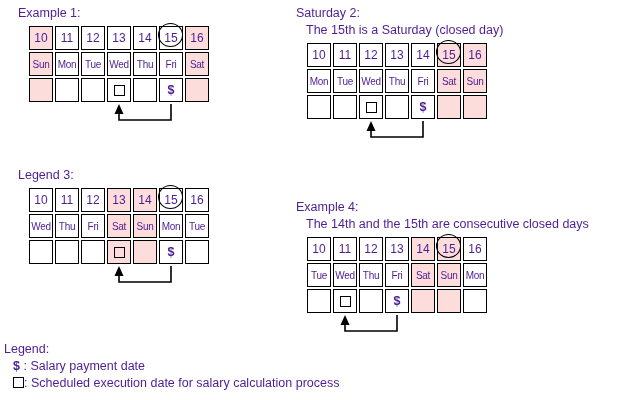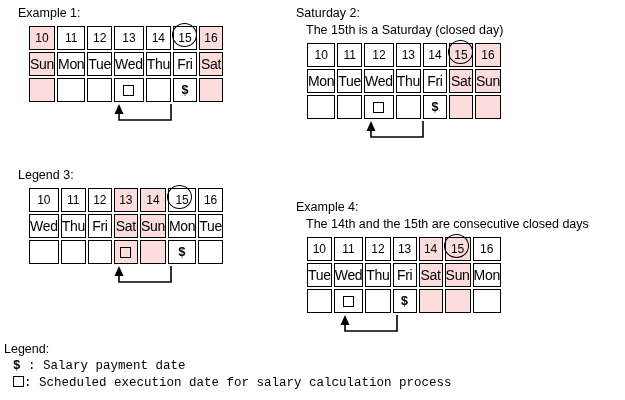--- a/index.html
+++ b/index.html
@@ -1,33 +1,33 @@
 <!DOCTYPE html>
 <html style="--closed: #FDDCDC;"><head>
 <meta charset="utf-8">
 <style>
   html,body{margin:0;padding:0;background:#fff;}
   .canvas{position:relative;width:625px;height:400px;background:#fff;
-    font-family:"Liberation Sans",sans-serif;color:#000000;overflow:hidden;}
+    font-family:"Liberation Sans",sans-serif;color:#4c1d95;overflow:hidden;}
   .example{position:absolute;}
   .ex-title{font-size:12.5px;white-space:nowrap;}
   .ex-subtitle{font-size:12.5px;margin:3px 0 0 10px;white-space:nowrap;}
   table.cal{border-collapse:separate;border-spacing:2px;margin:4px 0 0 9px;background:#fff;}
   table.cal td{width:22px;min-width:22px;height:22px;border:1px solid #000;
     text-align:center;vertical-align:middle;font-size:12px;padding:0;position:relative;}
-  table.cal td.day{font-size:14px;letter-spacing:-0.3px;}
+  table.cal td.day{font-size:10px;letter-spacing:-0.3px;}
   table.cal td.closed{background:var(--closed,#FDDCDC);}
   .circle{position:absolute;left:-2px;top:-4px;width:25px;height:24px;
     box-sizing:border-box;border:1.2px solid #000;border-radius:50%;pointer-events:none;}
   .sqbox{display:inline-block;width:9px;height:9px;border:1.4px solid #000;
     vertical-align:middle;background:transparent;}
   .dollar{font-weight:bold;font-size:12.5px;}
   .arrow-svg{display:block;margin-left:9px;}
   .legend{position:absolute;left:4px;top:342px;font-size:12.5px;}
-  .legend-item{margin:3px 16px 0 9px;white-space:nowrap;font-family:Liberation Mono, monospace;}
+  .legend-item{margin:3px 16px 0 9px;white-space:nowrap;}
   .legend-item .sqbox{margin-bottom:2px;}
 </style>
 </head>
 <body>
 
 <div class="canvas">
 
   <div class="example" style="left:18px;top:6px;">
     <div class="ex-title">Example 1:</div>
     <table class="cal">

